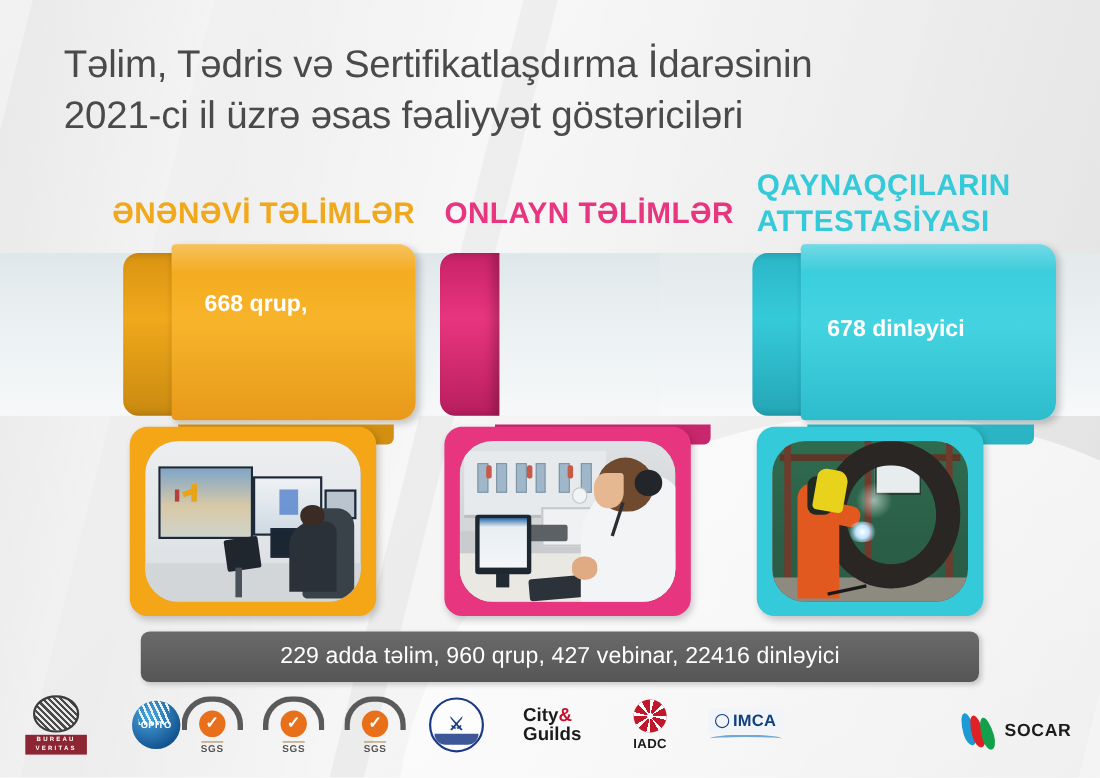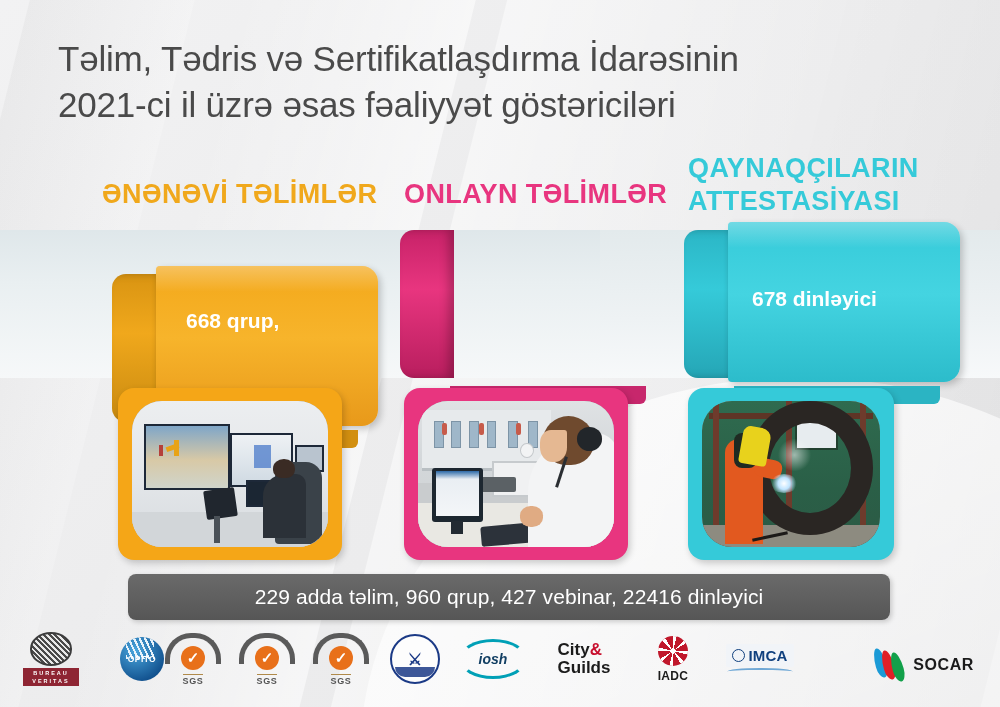--- a/index.html
+++ b/index.html
@@ -371,21 +371,21 @@
   <div class="col-head h1">ƏNƏNƏVİ TƏLİMLƏR</div>
   <div class="col-head h2">ONLAYN TƏLİMLƏR</div>
   <div class="col-head h3">
     <span style="display:block">QAYNAQÇILARIN</span>
     <span style="display:block">ATTESTASİYASI</span>
   </div>
 
   <div class="band"></div>
   <div class="band-right"></div>
 
-  <div class="ribbon" style="left:112px; top:222px; width:266px; height:168px;margin-top:44px;">
+  <div class="ribbon" style="left:112px; top:222px; width:266px; height:168px;">
     <div class="tail" style="background:linear-gradient(180deg,#d99412,#f0a81c 40%,#c98a10);"></div>
     <div class="body" style="width:222px; height:160px; background:linear-gradient(180deg,#f3a81a 0%, #f7b42b 45%, #e8991a 100%);">
       <div class="gloss"></div>
       <div class="card-text" style="left:30px; top:40px;">
         <span style="display:block">668 qrup,</span>
       </div>
     </div>
     <div class="lip" style="width:196px; background:#d28f10;"></div>
   </div>
 
@@ -521,25 +521,20 @@
       <div class="sgs-arc">
         <div class="sgs-dot">✓</div>
       </div>
       <div class="sgs-t">SGS</div>
     </div>
 
     <div class="logo lg-iso">
       <div class="iso-seal">⚔</div>
     </div>
 
-    <div class="logo lg-iosh">
-      <div class="iosh-w">
-        <span class="iosh-t">iosh</span>
-      </div>
-    </div>
 
     <div class="logo lg-cg">
       <div class="cg-t">
         <div><span>City</span><span class="cg-amp">&amp;</span></div>
         <div>Guilds</div>
       </div>
     </div>
 
     <div class="logo lg-iadc">
       <div class="iadc-f"></div>

